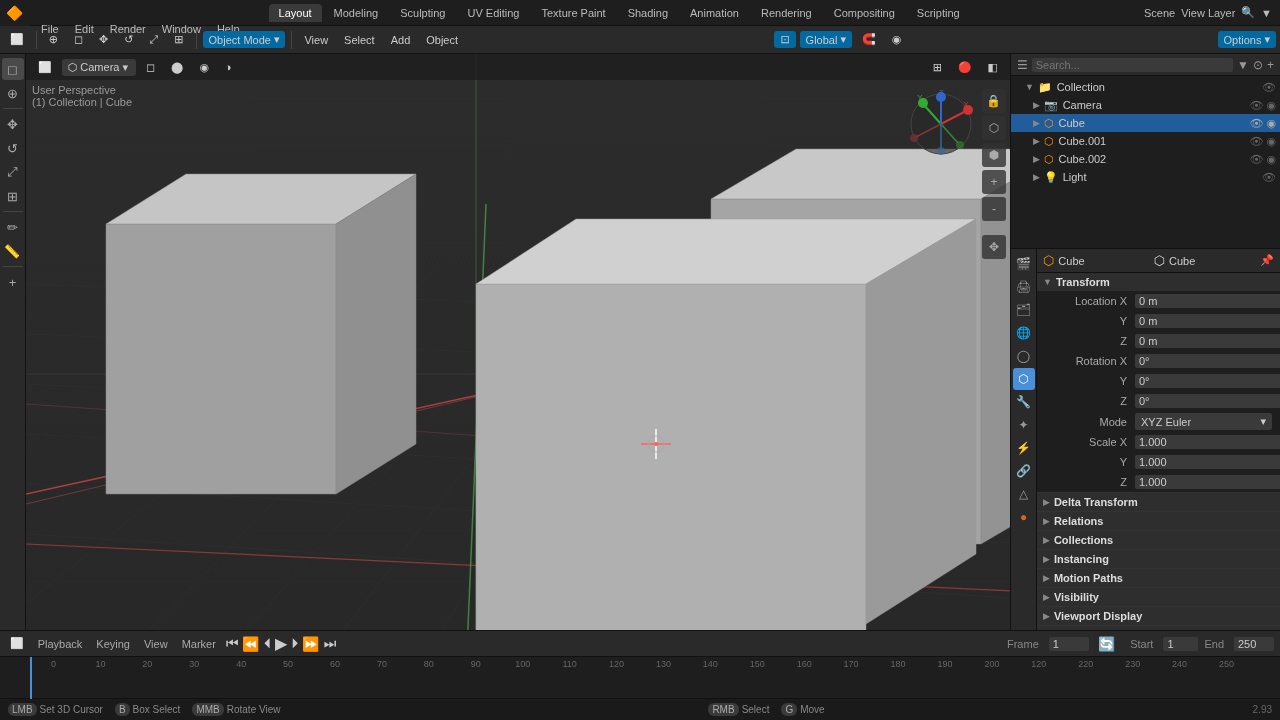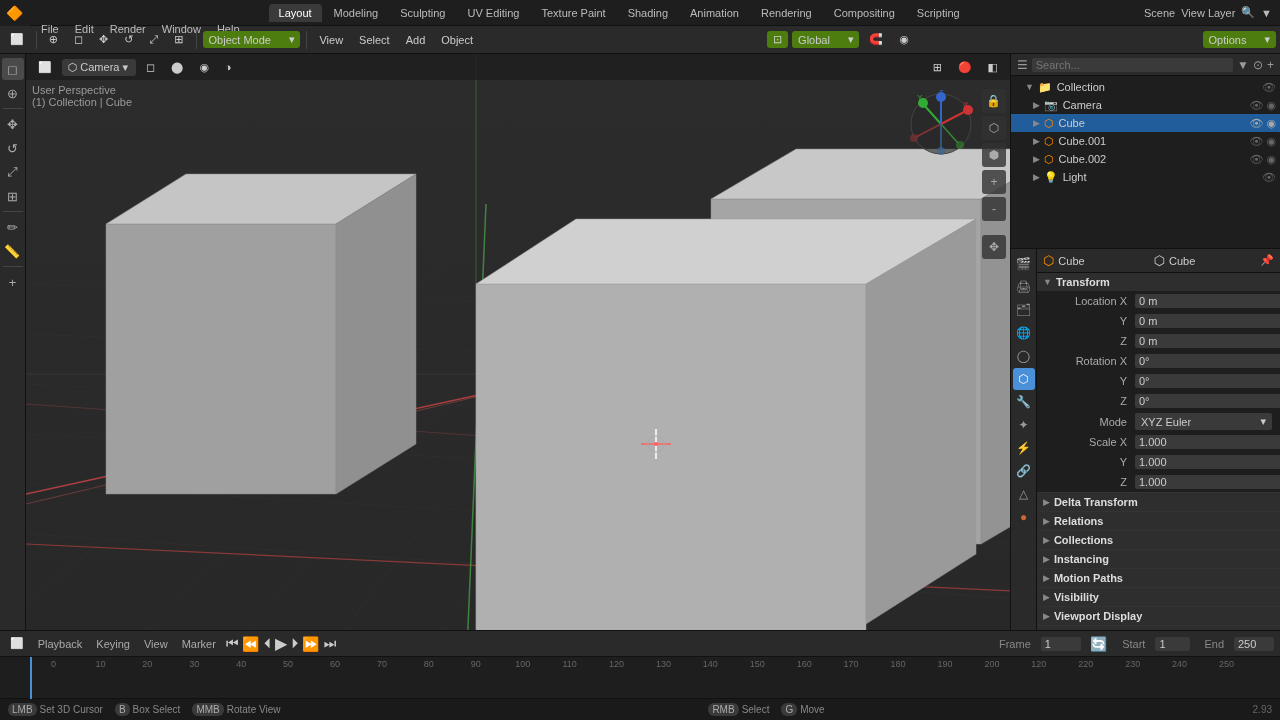--- a/index.html
+++ b/index.html
@@ -53,21 +53,21 @@
       align-items: center;
       padding: 0 4px;
       gap: 4px;
       border-bottom: 1px solid #111;
     }
     .toolbar-btn {
       padding: 2px 6px; border-radius: 3px; color: #ccc; cursor: pointer; font-size: 11px; display: flex; align-items: center; gap: 2px;
     }
     .toolbar-separator { width: 1px; height: 18px; background: #444; margin: 0 2px; }
     .dropdown-btn {
-      padding: 2px 6px; border-radius: 3px; color: #ccc; cursor: pointer; font-size: 11px; display: flex; align-items: center; gap: 18px; background: #4d7c0f;
+      padding: 2px 6px; border-radius: 3px; color: #ccc; cursor: pointer; font-size: 11px; display: flex; align-items: center; gap: 3px; background: #0369a1;
     }
 
     
     #main-layout {
       display: flex;
       height: calc(720px - 26px - 28px - 40px - 28px);
     }
 
     
     #left-toolbar {
@@ -787,21 +787,21 @@
       <span class="play-btn">⏵</span>
       <span class="play-btn">⏩</span>
       <span class="play-btn">⏭</span>
     </div>
     <div style="flex:1"></div>
     <span style="font-size:11px; color:#888; margin-right:4px;">Frame</span>
     <input style="width: 40px; background: rgb(58, 58, 58); border: none; color: rgb(204, 204, 204); font-size: 11px; padding: 1px 4px; border-radius: 2px;" type="text" value="1">
     <span style="font-size:14px; cursor:pointer; margin-left:4px;">🔄</span>
     <span style="font-size:11px; color:#888; margin-left:8px;">Start</span>
     <input style="width: 35px; background: rgb(58, 58, 58); border: none; color: rgb(204, 204, 204); font-size: 11px; padding: 1px 4px; border-radius: 2px; margin-left: 4px;" type="text" value="1">
-    <span style="font-size:11px; color:#888; margin-left:8px;">End</span>
+    <span style="font-size:11px; color:#888; ">End</span>
     <input style="width: 40px; background: rgb(58, 58, 58); border: none; color: rgb(204, 204, 204); font-size: 11px; padding: 1px 4px; border-radius: 2px; margin-left: 4px;" type="text" value="250">
   </div>
   <div id="timeline-body">
     <div id="timeline-cursor"></div>
     <div id="timeline-numbers">
       <span class="timeline-number">0</span>
       <span class="timeline-number">10</span>
       <span class="timeline-number">20</span>
       <span class="timeline-number">30</span>
       <span class="timeline-number">40</span>

